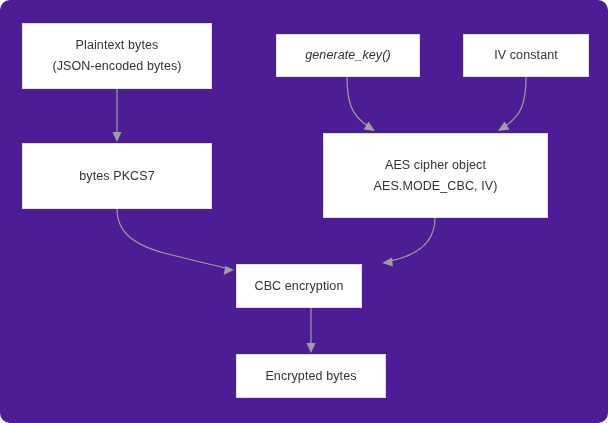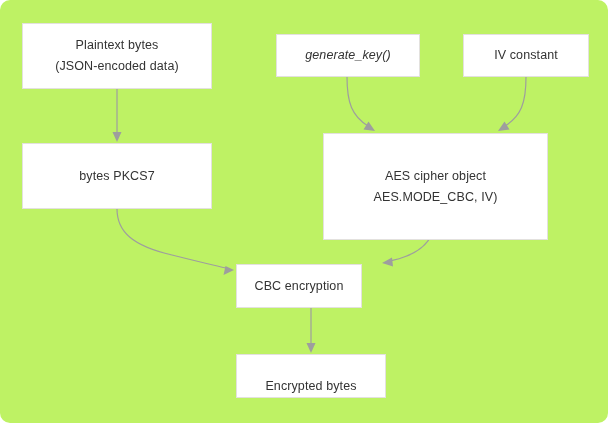--- a/index.html
+++ b/index.html
@@ -4,21 +4,21 @@
 <style>
   html, body {
     margin: 0;
     padding: 0;
     background: #ffffff;
   }
   #canvas {
     position: relative;
     width: 608px;
     height: 423px;
-    background: #bef264;
+    background: #4c1d95;
     border-radius: 10px;
     overflow: hidden;
     font-family: "Liberation Sans", sans-serif;
   }
   .node {
     position: absolute;
     background: #ffffff;
     border: 1px solid #e3e1de;
     box-sizing: border-box;
     display: flex;
@@ -47,23 +47,23 @@
     stroke: #9e9e9e;
     stroke-width: 1.2px;
   }
   .edge-head { fill: #9e9e9e; }
 
   
   #node-plaintext   { left: 22px;  top: 23px;  width: 190px; height: 66px; }
   #node-pad         { left: 22px;  top: 143px; width: 190px; height: 66px; }
   #node-genkey      { left: 276px; top: 34px;  width: 144px; height: 43px; font-style: italic; }
   #node-iv          { left: 463px; top: 34px;  width: 126px; height: 43px; }
-  #node-cipher      { left: 323px; top: 133px; width: 225px; height: 107px; }
+  #node-cipher      { left: 323px; top: 133px; width: 225px; height: 85px; }
   #node-cbc         { left: 236px; top: 264px; width: 126px; height: 44px; }
-  #node-encrypted   { left: 236px; top: 354px; width: 150px; height: 44px; justify-content: flex-end; }
+  #node-encrypted   { left: 236px; top: 354px; width: 150px; height: 44px; }
 </style>
 </head>
 <body>
 
 <div id="canvas">
 
   <svg id="edges" viewBox="0 0 608 423">
 
     <g>
       <path class="edge-path" d="M117,89 L117,135"></path>
@@ -91,21 +91,21 @@
     </g>
 
     <g>
       <path class="edge-path" d="M311,308 L311,346"></path>
       <polygon class="edge-head" points="311,353 306.5,343 315.5,343"></polygon>
     </g>
   </svg>
 
   <div class="node" id="node-plaintext">
     <span class="ln">Plaintext bytes</span>
-    <span class="ln">(JSON-encoded data)</span>
+    <span class="ln">(JSON-encoded bytes)</span>
   </div>
 
   <div class="node" id="node-pad">
     <span class="ln">bytes PKCS7</span>
   </div>
 
   <div class="node" id="node-genkey">
     <span class="ln">generate_key()</span>
   </div>
 

